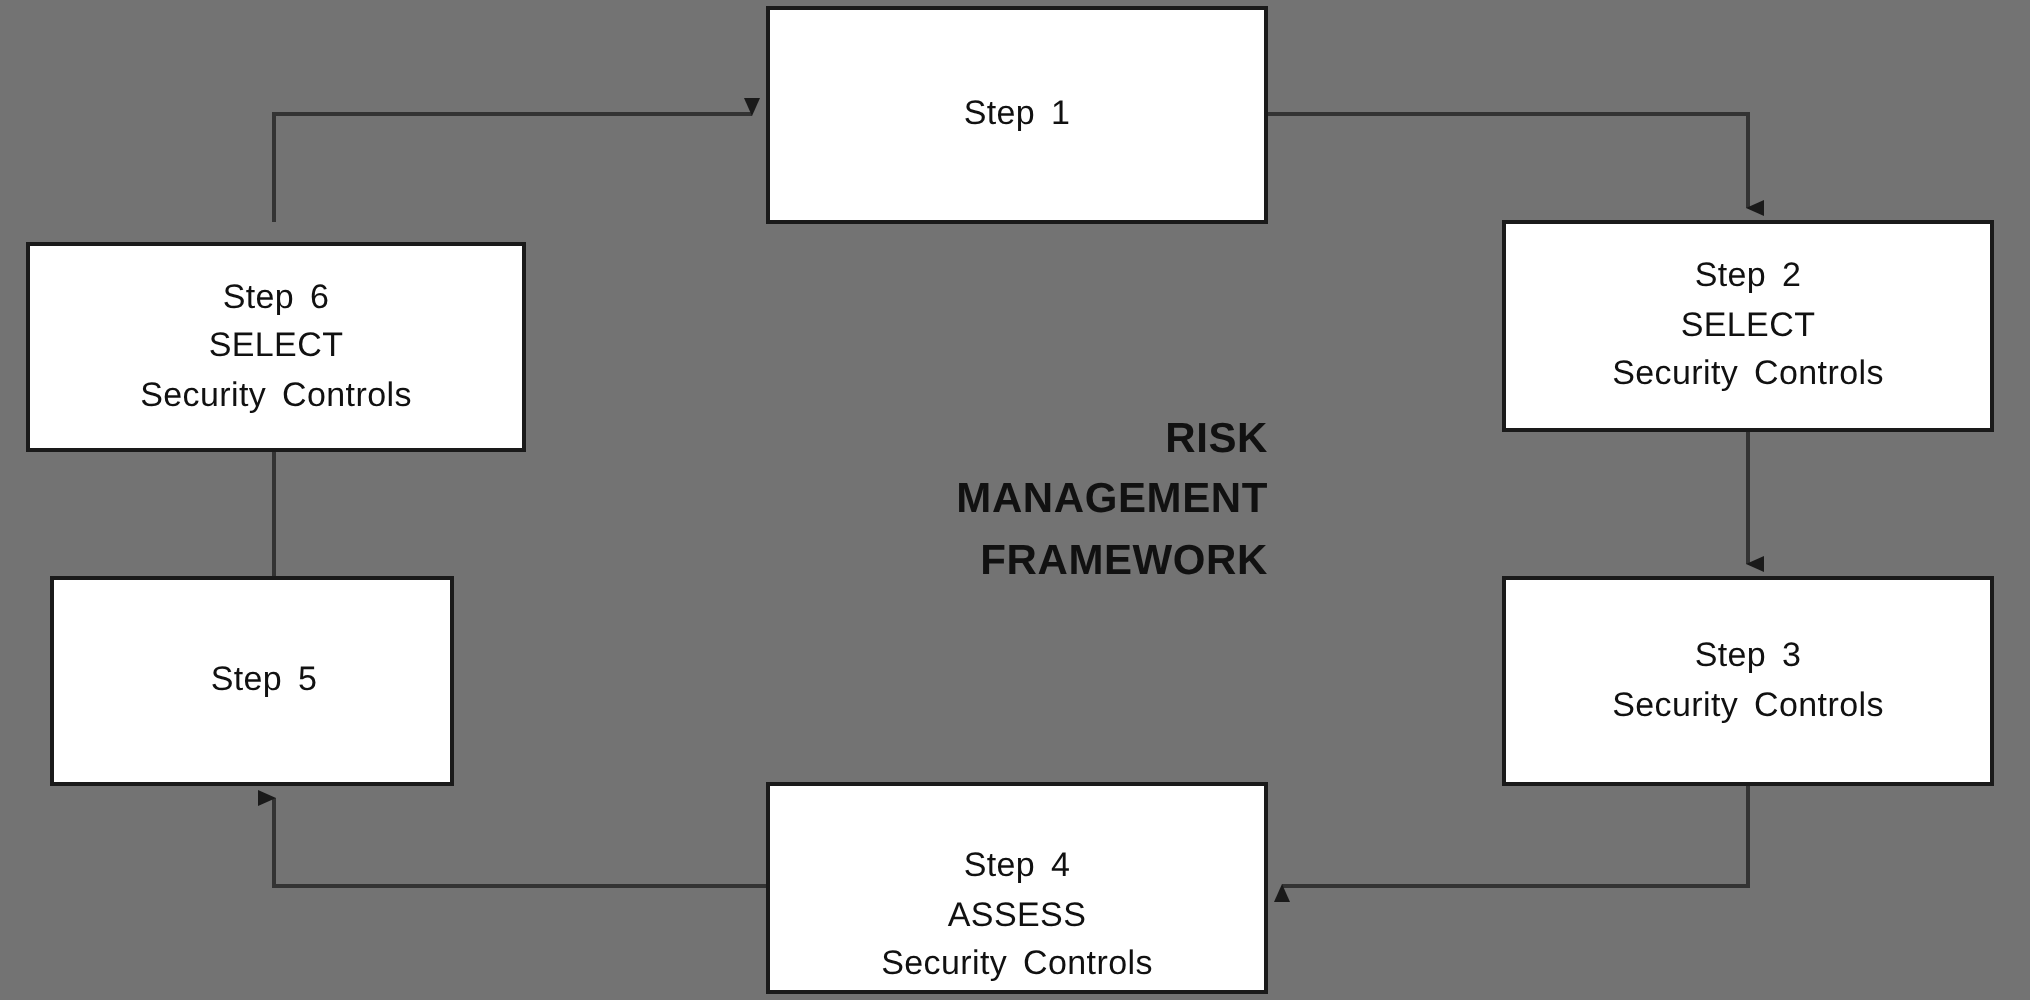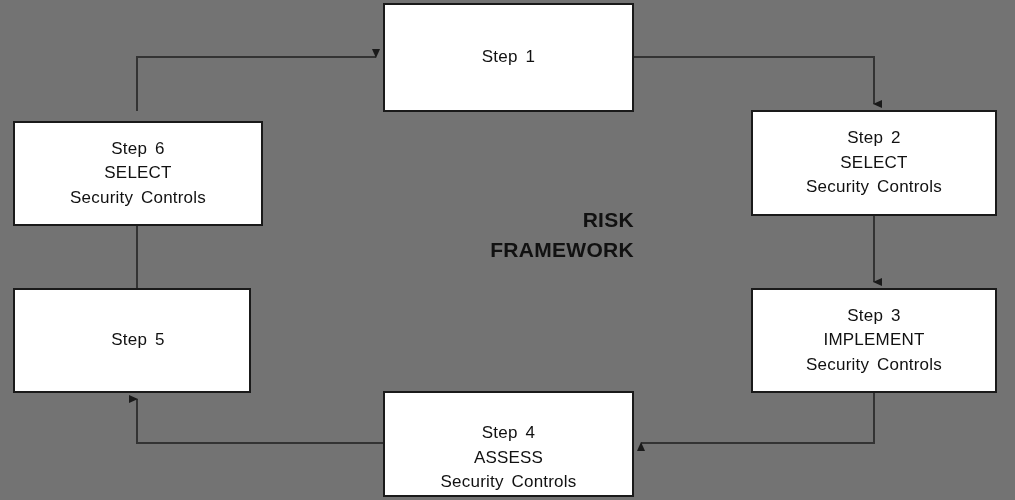--- a/index.html
+++ b/index.html
@@ -42,21 +42,21 @@
   .step-line {
     display: block;
   }
   .step-line.word-spaced {
     word-spacing: 3px;
   }
   #box-step1 { left: 383px; top: 3px;   width: 251px; height: 109px; }
   #box-step2 { left: 751px; top: 110px; width: 246px; height: 106px; }
   #box-step3 { left: 751px; top: 288px; width: 246px; height: 105px; }
   #box-step4 { left: 383px; top: 391px; width: 251px; height: 106px; justify-content: flex-end; }
-  #box-step5 { left: 13px;  top: 288px; width: 238px; height: 105px; padding-left: 12px; }
+  #box-step5 { left: 25px;  top: 288px; width: 202px; height: 105px; padding-left: 12px; }
   #box-step6 { left: 13px;  top: 121px; width: 250px; height: 105px; }
 
   #center-title {
     position: absolute;
     left: 383px;
     top: 205px;
     width: 251px;
     text-align: right;
     font-weight: bold;
     font-size: 21px;
@@ -105,21 +105,20 @@
   </div>
 
   <div class="step-box" id="box-step2">
     <span class="step-line word-spaced">Step 2</span>
     <span class="step-line">SELECT</span>
     <span class="step-line word-spaced">Security Controls</span>
   </div>
 
   <div class="step-box" id="box-step3">
     <span class="step-line word-spaced">Step 3</span>
-    <span class="step-line">IMPLEMENT</span>
     <span class="step-line word-spaced">Security Controls</span>
   </div>
 
   <div class="step-box" id="box-step4">
     <span class="step-line word-spaced">Step 4</span>
     <span class="step-line">ASSESS</span>
     <span class="step-line word-spaced">Security Controls</span>
   </div>
 
   <div class="step-box" id="box-step5">
@@ -127,16 +126,17 @@
   </div>
 
   <div class="step-box" id="box-step6">
     <span class="step-line word-spaced">Step 6</span>
     <span class="step-line">SELECT</span>
     <span class="step-line word-spaced">Security Controls</span>
   </div>
 
   <div id="center-title">
     <span class="title-line">RISK</span>
+    <span class="title-line">MANAGEMENT</span>
     <span class="title-line">FRAMEWORK</span>
   </div>
 
 </div>
 
 </body></html>

